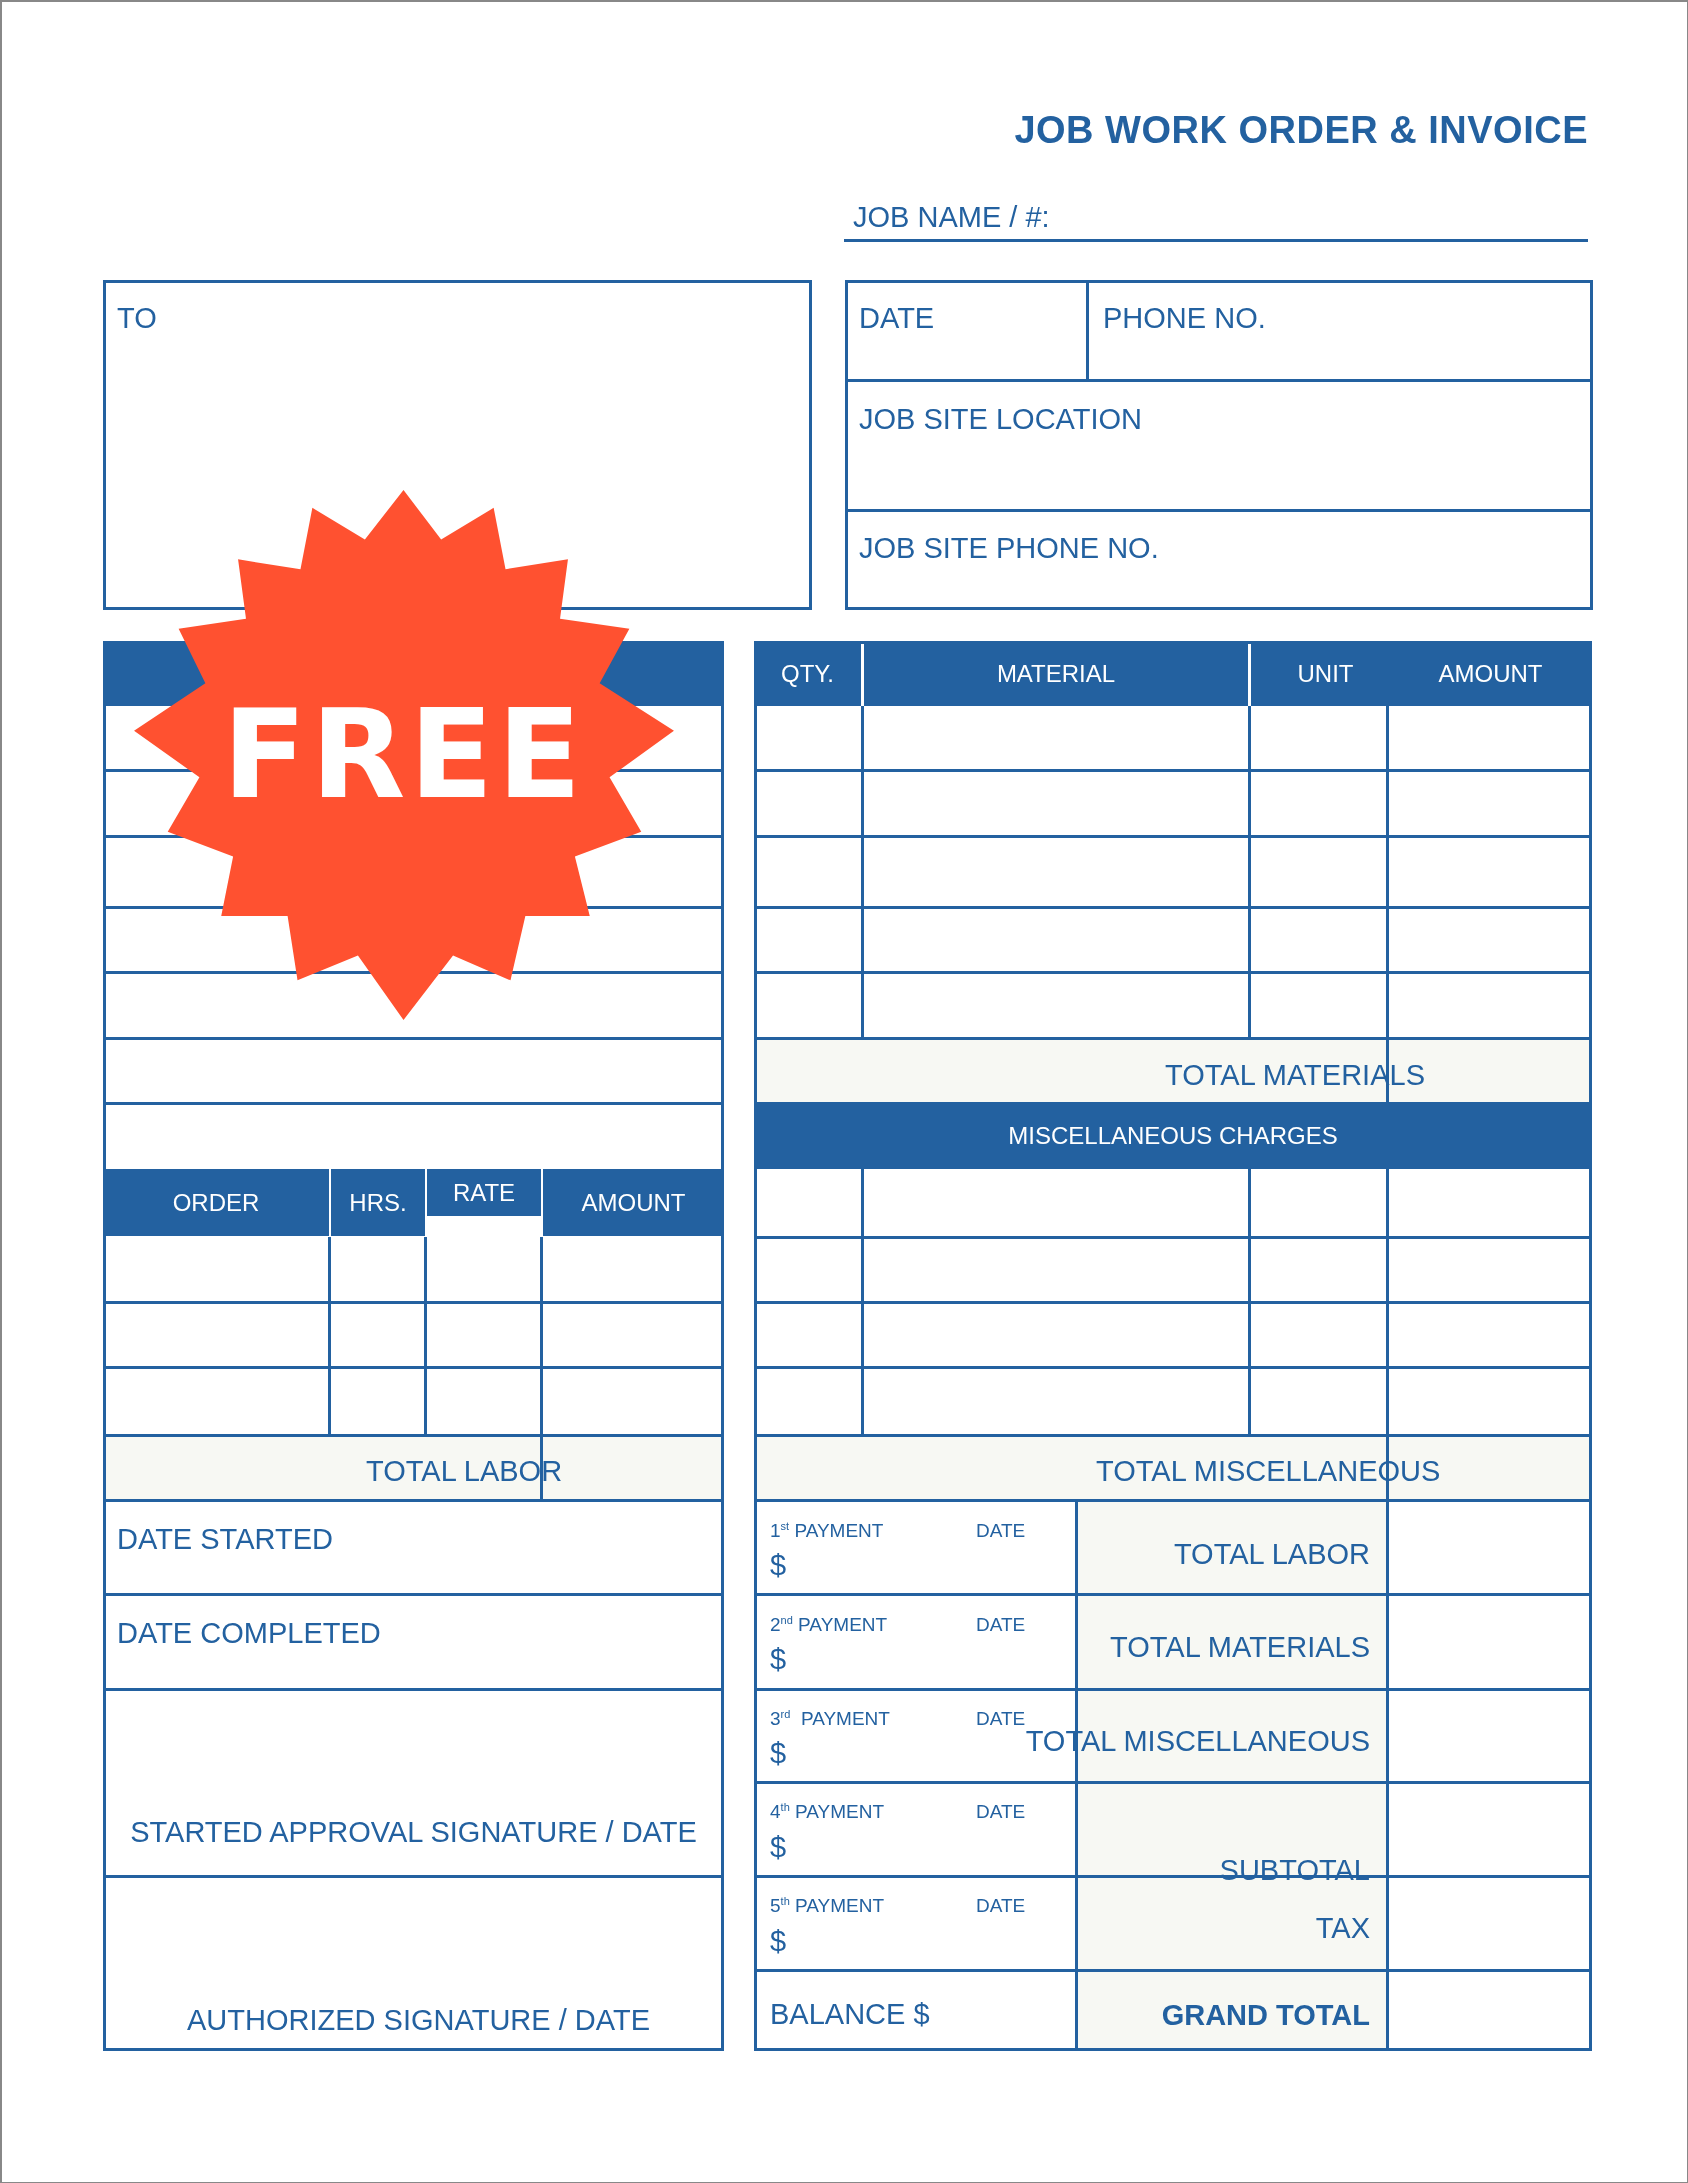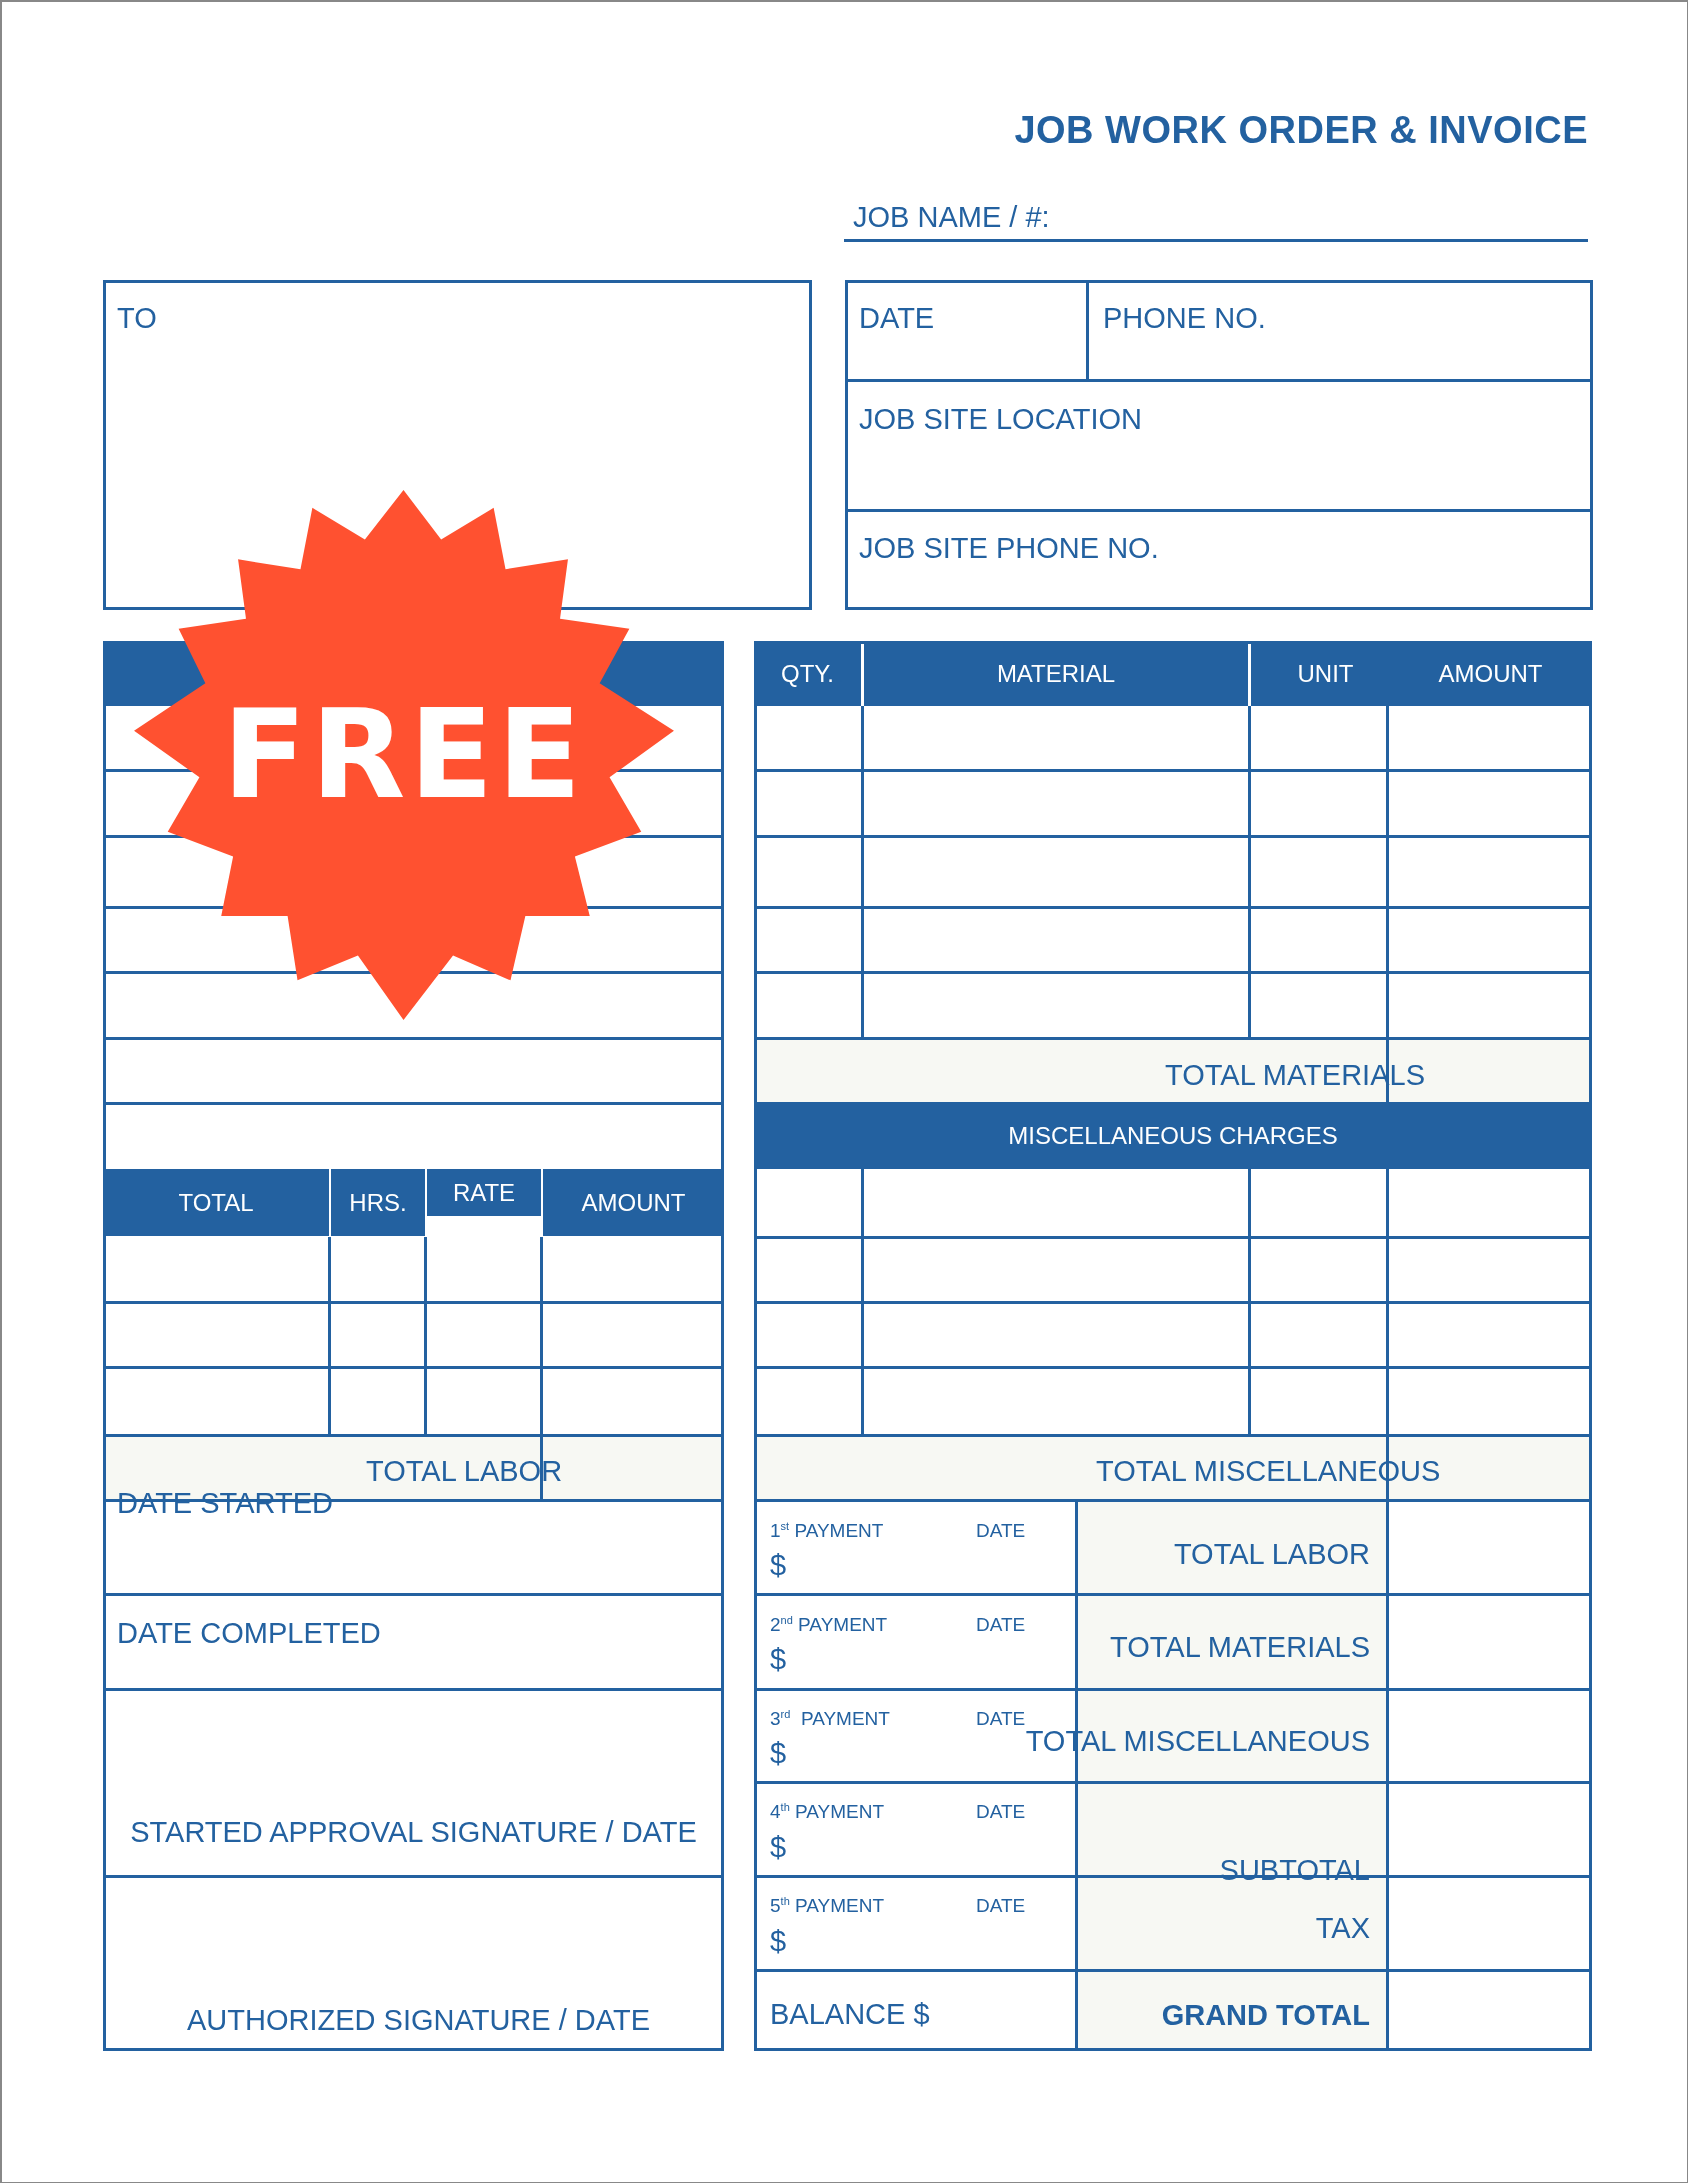--- a/index.html
+++ b/index.html
@@ -44,36 +44,36 @@
 <div class="abs box" style="left:103px;top:641px;width:621px;height:1410px;"></div>
 <div class="hdr" style="left:103px;top:641px;width:621px;height:65px;"></div>
 <div class="hl" style="left:103px;top:769px;width:621px;"></div>
 <div class="hl" style="left:103px;top:835px;width:621px;"></div>
 <div class="hl" style="left:103px;top:906px;width:621px;"></div>
 <div class="hl" style="left:103px;top:971px;width:621px;"></div>
 <div class="hl" style="left:103px;top:1037px;width:621px;"></div>
 <div class="hl" style="left:103px;top:1102px;width:621px;"></div>
 <div class="abs" style="left:106px;top:706px;width:615px;height:463px;"></div>
 
-<div class="hdr" style="left:103px;top:1169px;width:226px;height:67px;">TOTAL</div>
+<div class="hdr" style="left:103px;top:1169px;width:226px;height:67px;">ORDER</div>
 <div class="hdr" style="left:331px;top:1169px;width:94px;height:67px;">HRS.</div>
 <div class="hdr" style="left:427px;top:1169px;width:114px;height:47px;">RATE</div>
 <div class="hdr" style="left:543px;top:1169px;width:181px;height:67px;">AMOUNT</div>
 <div class="vl" style="left:328px;top:1237px;height:198px;"></div>
 <div class="vl" style="left:424px;top:1237px;height:198px;"></div>
 <div class="vl" style="left:540px;top:1237px;height:263px;"></div>
 <div class="hl" style="left:103px;top:1301px;width:621px;"></div>
 <div class="hl" style="left:103px;top:1366px;width:621px;"></div>
 <div class="hl" style="left:103px;top:1434px;width:621px;"></div>
 <div class="abs" style="left:106px;top:1237px;width:615px;height:197px;"></div>
 <div class="tot" style="left:106px;top:1437px;width:434px;height:62px;"></div>
 <div class="tot" style="left:543px;top:1437px;width:178px;height:62px;"></div>
 <div class="lbl" style="left:366px;top:1455px;">TOTAL LABOR</div>
 <div class="hl" style="left:103px;top:1499px;width:621px;"></div>
-<div class="lbl" style="left:117px;top:1487px;text-align:center;">DATE STARTED</div>
+<div class="lbl" style="left:117px;top:1523px;text-align:center;">DATE STARTED</div>
 <div class="abs" style="left:106px;top:1502px;width:615px;height:91px;"></div>
 <div class="hl" style="left:103px;top:1593px;width:621px;"></div>
 <div class="lbl" style="left:117px;top:1617px;">DATE COMPLETED</div>
 <div class="abs" style="left:106px;top:1596px;width:615px;height:91px;"></div>
 <div class="hl" style="left:103px;top:1688px;width:621px;"></div>
 <div class="lbl" style="left:103px;width:621px;top:1816px;text-align:center;">STARTED APPROVAL SIGNATURE / DATE</div>
 <div class="abs" style="left:106px;top:1691px;width:615px;height:184px;"></div>
 <div class="hl" style="left:103px;top:1875px;width:621px;"></div>
 <div class="lbl" style="left:103px;width:631px;top:2004px;text-align:center;">AUTHORIZED SIGNATURE / DATE</div>
 <div class="abs" style="left:106px;top:1878px;width:615px;height:168px;"></div>

